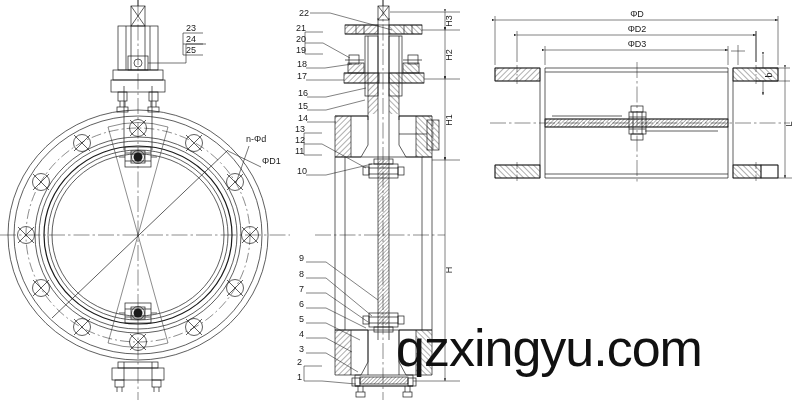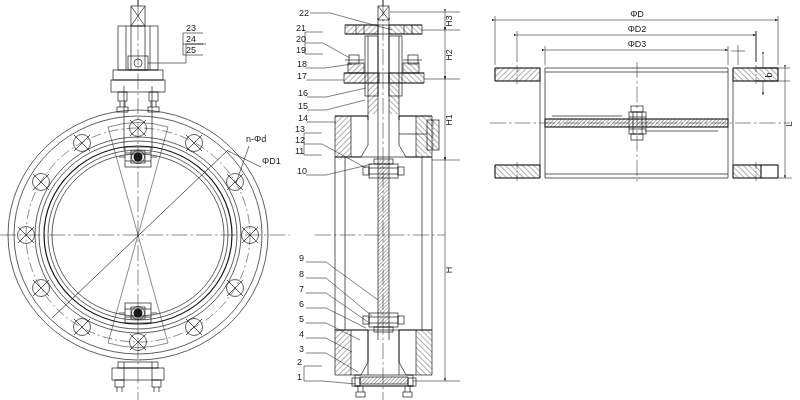--- a/index.html
+++ b/index.html
@@ -537,14 +537,15 @@
       <text x="452" y="270" font-size="9" transform="rotate(-90 452 270)" text-anchor="middle">H</text>
 
       <text x="637" y="17" font-size="9" text-anchor="middle">ΦD</text>
       <text x="637" y="32" font-size="9" text-anchor="middle">ΦD2</text>
       <text x="637" y="47" font-size="9" text-anchor="middle">ΦD3</text>
       <text x="772" y="75" font-size="9" transform="rotate(-90 772 75)" text-anchor="middle">b</text>
       <text x="792" y="124" font-size="9" transform="rotate(-90 792 124)" text-anchor="middle">L</text>
     </g>
   </svg>
 
+  <div class="wm">qzxingyu.com</div>
 
 </div>
 
 </body></html>

